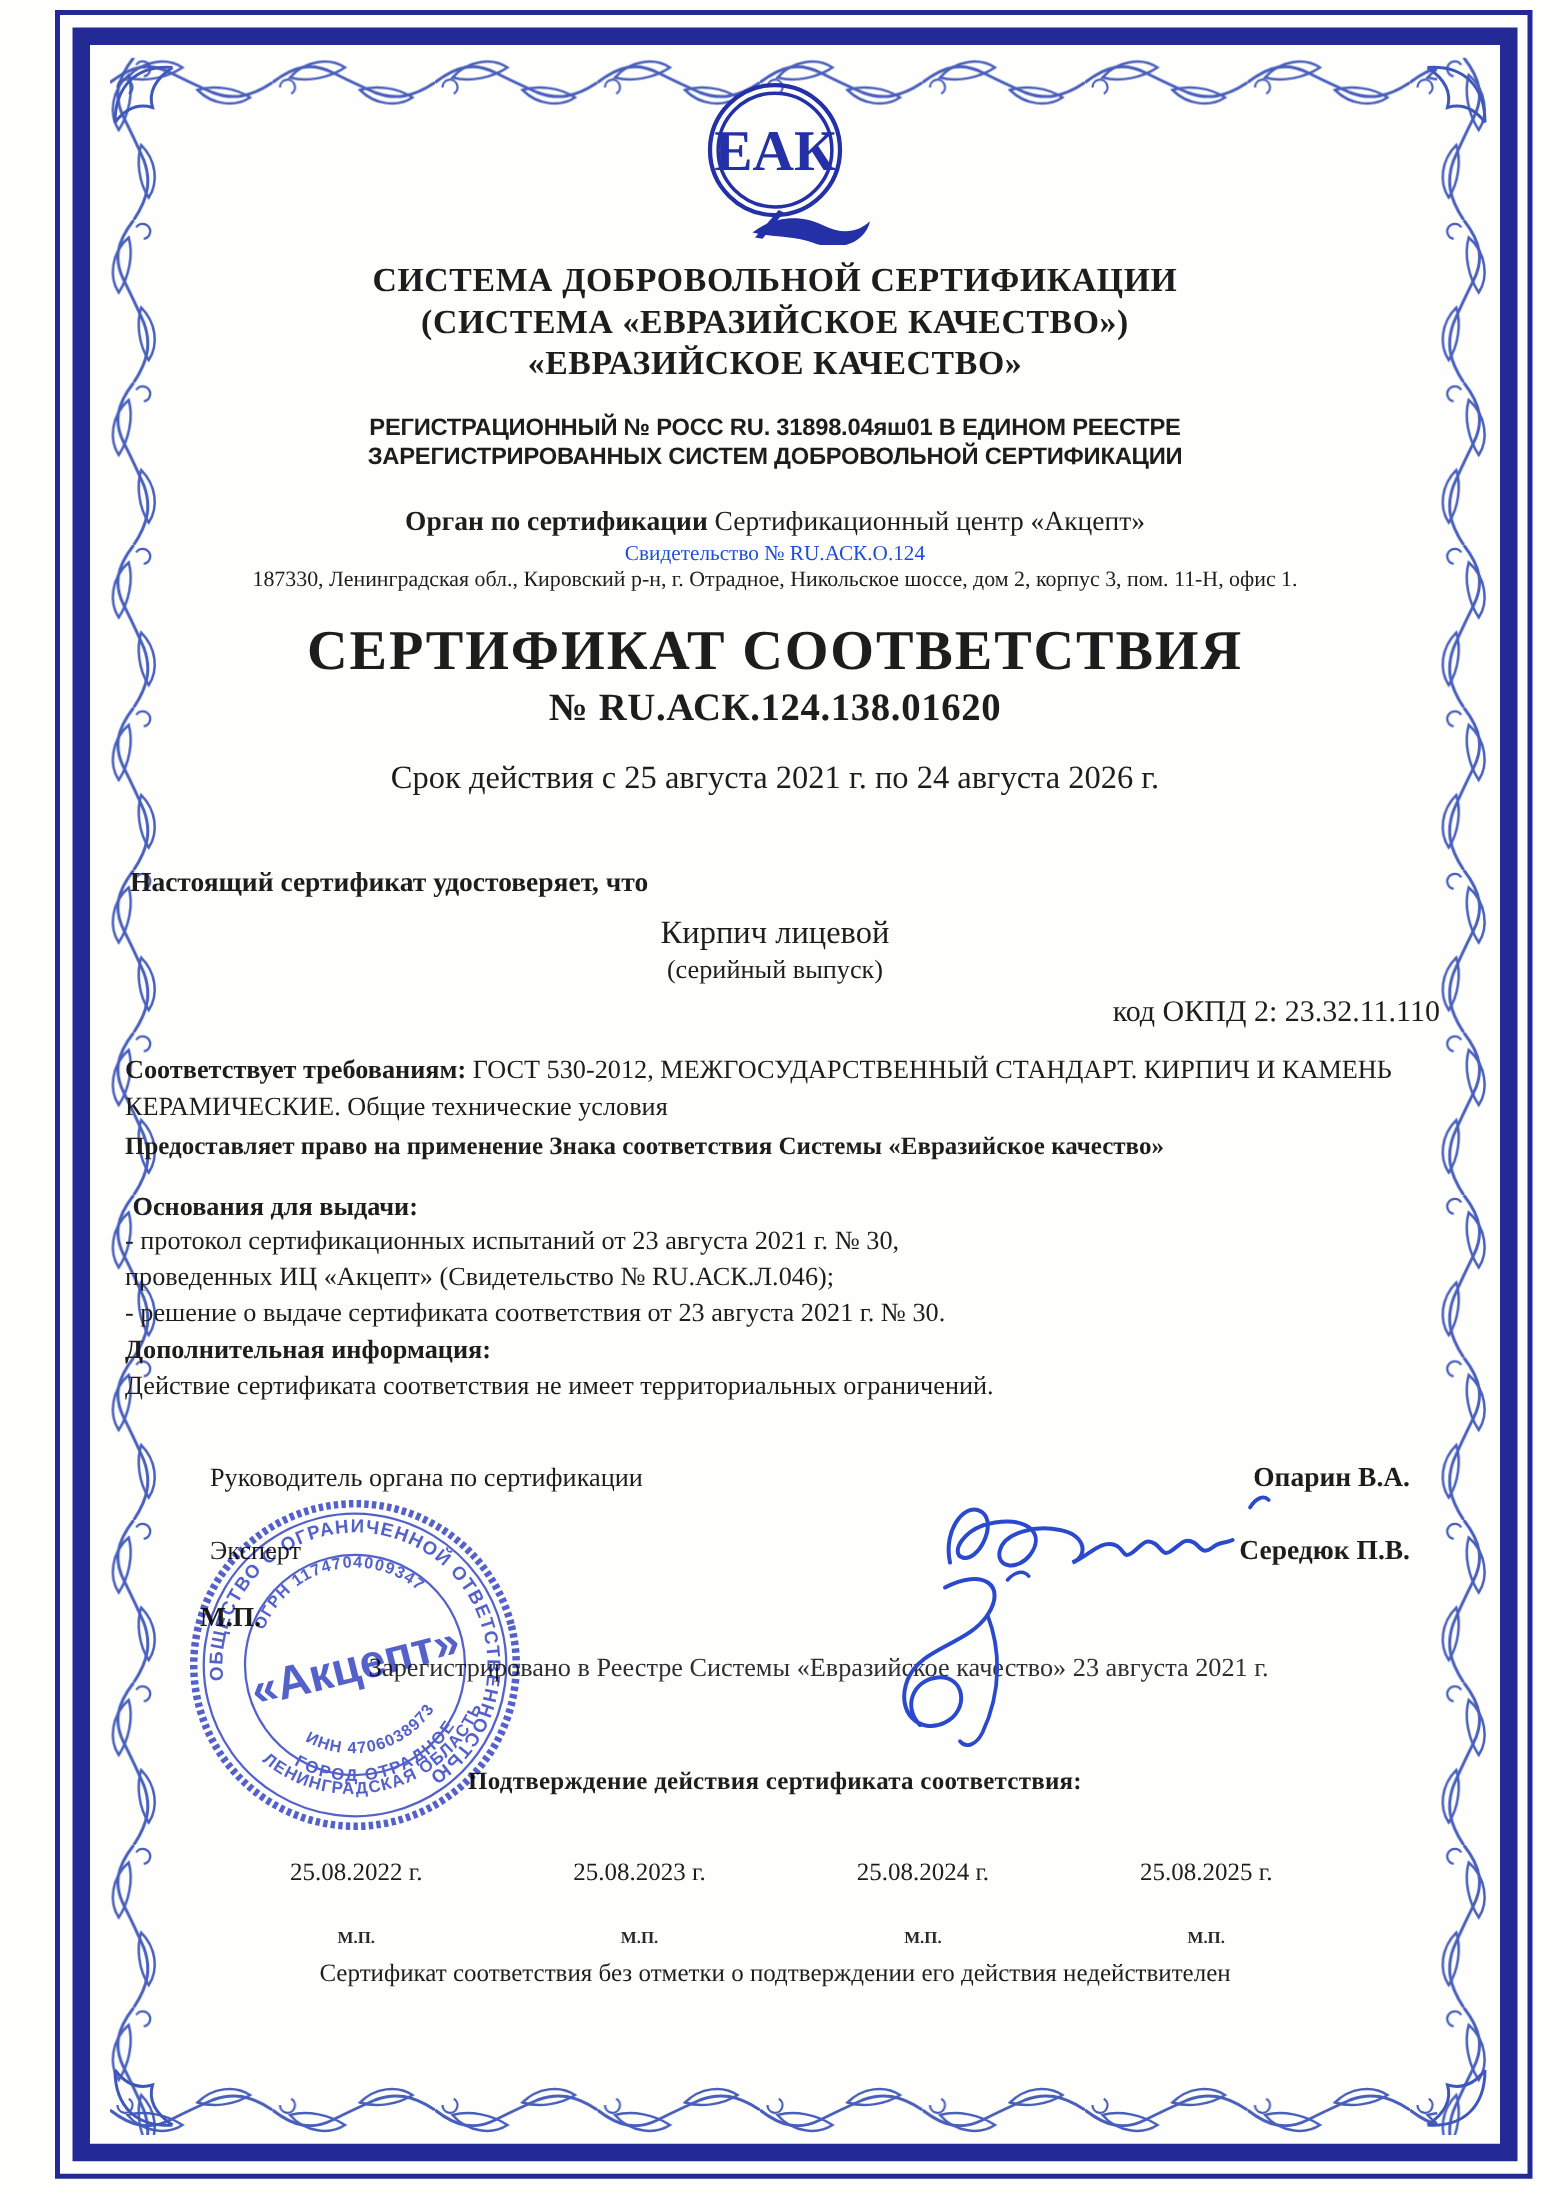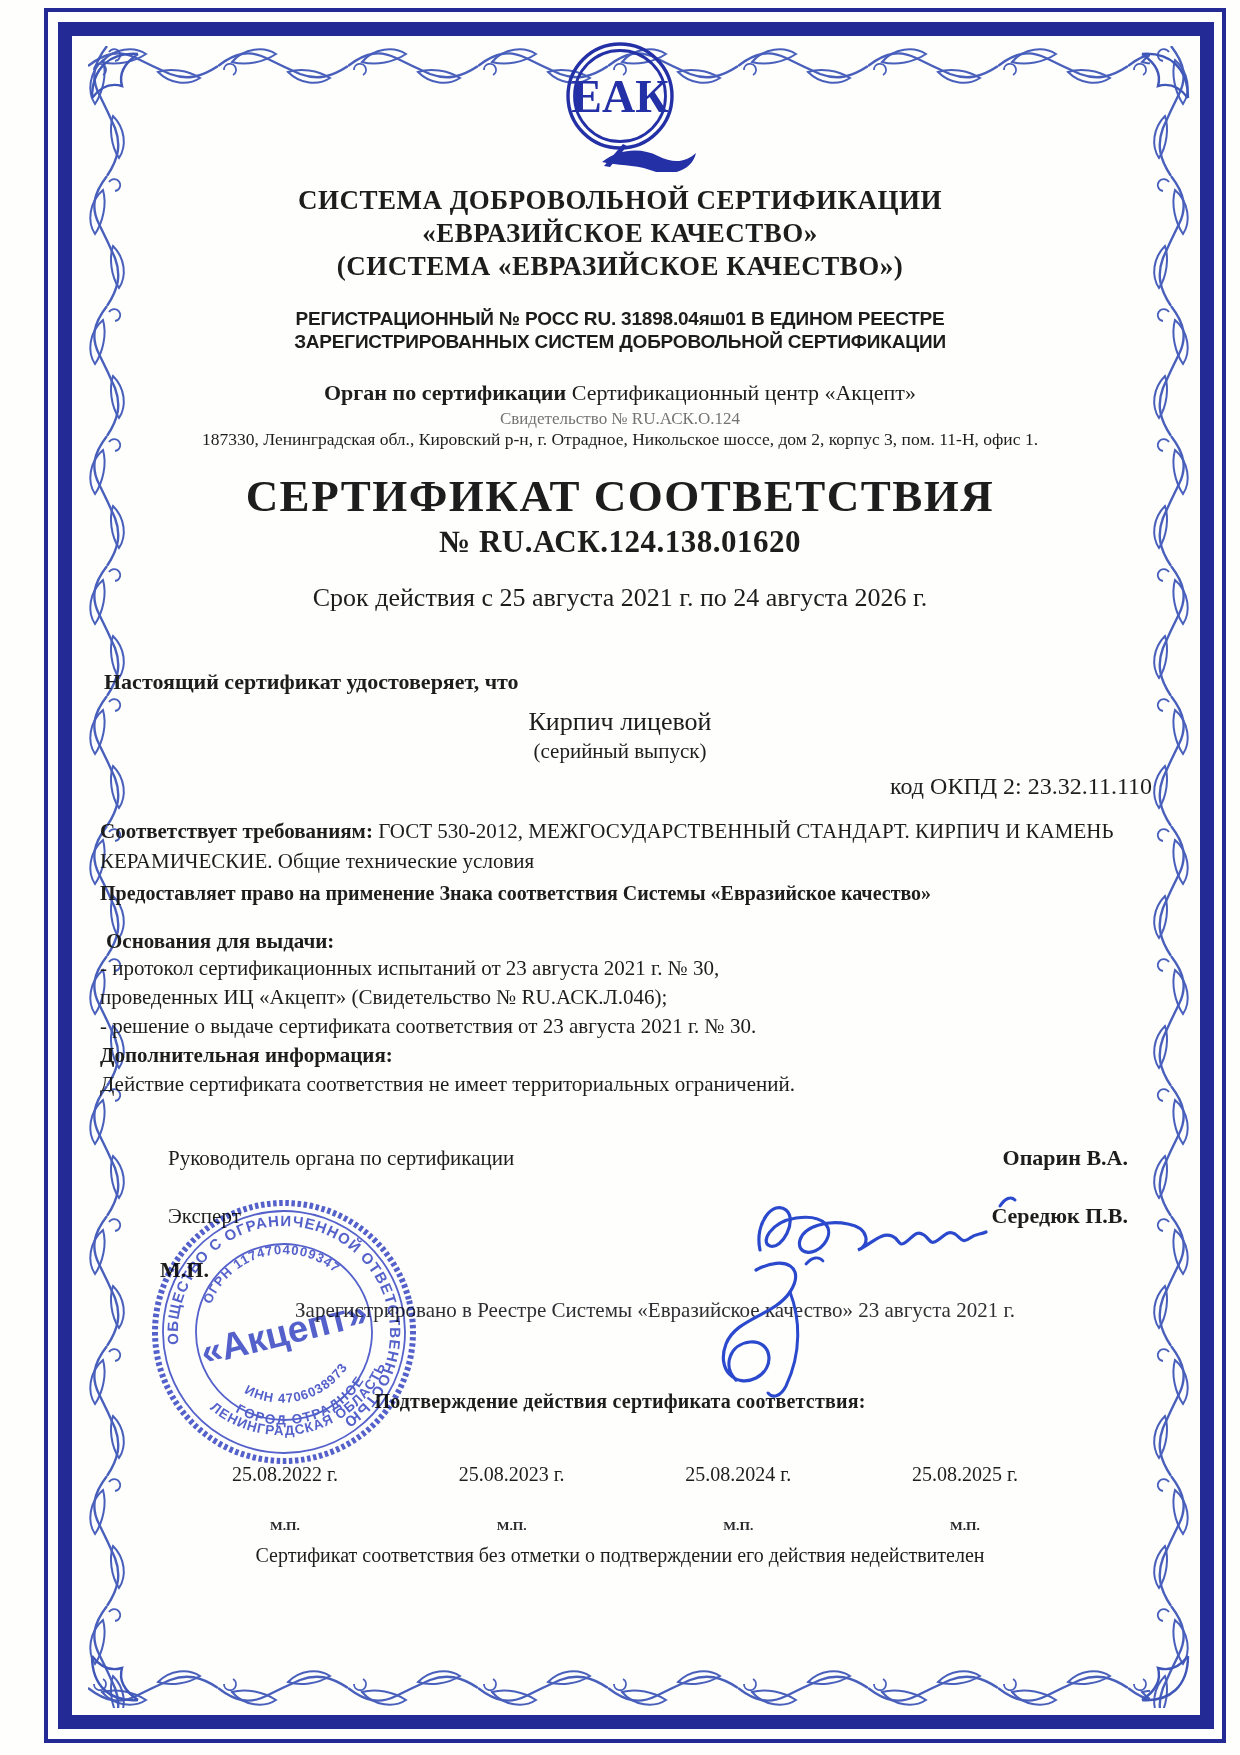--- a/index.html
+++ b/index.html
@@ -10,28 +10,28 @@
   
   .line-outer{position:absolute;left:44px;top:8px;right:14px;bottom:12px;border:4px solid #232a96;}
   .band{position:absolute;left:58px;top:22px;right:26px;bottom:26px;border:14px solid #232a96;}
   .orn{position:absolute;opacity:.95;}
   .orn-top{left:88px;top:46px;}
   .orn-bottom{left:88px;top:1668px;}
   .orn-left{left:86px;top:46px;}
   .orn-right{left:1150px;top:46px;}
   .curl{position:absolute;}
   
-  .content{position:absolute;left:100px;right:100px;top:36px;}
+  .content{position:absolute;left:100px;right:100px;top:60px;}
   .center{text-align:center;}
   .b{font-weight:bold;}
   .logo-row{display:flex;justify-content:center;margin-top:4px;}
   .sys-title{margin-top:12px;font-size:27px;line-height:33px;font-weight:bold;letter-spacing:.5px;}
   .reg{margin-top:24px;font-size:19px;line-height:23px;font-weight:bold;font-family:"Liberation Sans",sans-serif;letter-spacing:-0.2px;}
   .organ{margin-top:26px;font-size:22px;line-height:27px;}
-  .license{margin-top:2px;font-size:17px;line-height:21px;color:#737373;}
+  .license{margin-top:2px;font-size:17px;line-height:21px;color:#1d4ed8;}
   .org-addr{font-size:17.5px;line-height:21px;}
   .cert-title{margin-top:22px;font-size:45px;line-height:48px;font-weight:bold;letter-spacing:1.5px;}
   .cert-num{margin-top:4px;font-size:31px;line-height:36px;font-weight:bold;letter-spacing:.5px;}
   .validity{margin-top:22px;font-size:26px;line-height:31px;}
   .issued{margin-top:32px;font-size:25px;line-height:29px;font-weight:bold;}
   .issued-addr{margin-top:2px;font-size:19px;line-height:24px;}
   .attest{margin-top:56px;font-size:22px;line-height:26px;font-weight:bold;padding-left:4px;}
   .product{margin-top:12px;font-size:26px;line-height:30px;}
   .prod-type{margin-top:2px;font-size:21px;line-height:25px;}
   .okpd{margin-top:8px;font-size:24px;line-height:28px;text-align:right;margin-right:-12px;}
@@ -132,22 +132,22 @@
         <circle cx="90" cy="56" r="52" fill="none" stroke="#2430a6" stroke-width="3.4"></circle>
         <circle cx="90" cy="56" r="45.5" fill="none" stroke="#2430a6" stroke-width="2.8"></circle>
         <text x="90" y="72" text-anchor="middle" font-family="Liberation Serif, serif" font-weight="bold" font-size="46" fill="#2430a6">ЕАК</text>
         <path d="M93,104 L74,126 L80,127 L97,106 Z" fill="#2430a6"></path>
         <path d="M72,122 C90,108 112,108 128,116 C144,124 156,122 166,113 C162,131 140,138 120,130 C103,124 88,126 72,122 Z" fill="#2430a6"></path>
       </svg>
     </div>
 
     <div class="sys-title center">
       <div>СИСТЕМА ДОБРОВОЛЬНОЙ СЕРТИФИКАЦИИ</div>
+      <div>(СИСТЕМА «ЕВРАЗИЙСКОЕ КАЧЕСТВО»)</div>
       <div>«ЕВРАЗИЙСКОЕ КАЧЕСТВО»</div>
-      <div>(СИСТЕМА «ЕВРАЗИЙСКОЕ КАЧЕСТВО»)</div>
     </div>
 
     <div class="reg center">
       <div>РЕГИСТРАЦИОННЫЙ № РОСС RU. 31898.04яш01 В ЕДИНОМ РЕЕСТРЕ</div>
       <div>ЗАРЕГИСТРИРОВАННЫХ СИСТЕМ ДОБРОВОЛЬНОЙ СЕРТИФИКАЦИИ</div>
     </div>
 
     <div class="organ center"><span class="b">Орган по сертификации</span><span> Сертификационный центр «Акцепт»</span></div>
     <div class="license center">Свидетельство № RU.АСК.О.124</div>
     <div class="org-addr center">187330, Ленинградская обл., Кировский р-н, г. Отрадное, Никольское шоссе, дом 2, корпус 3, пом. 11-Н, офис 1.</div>

